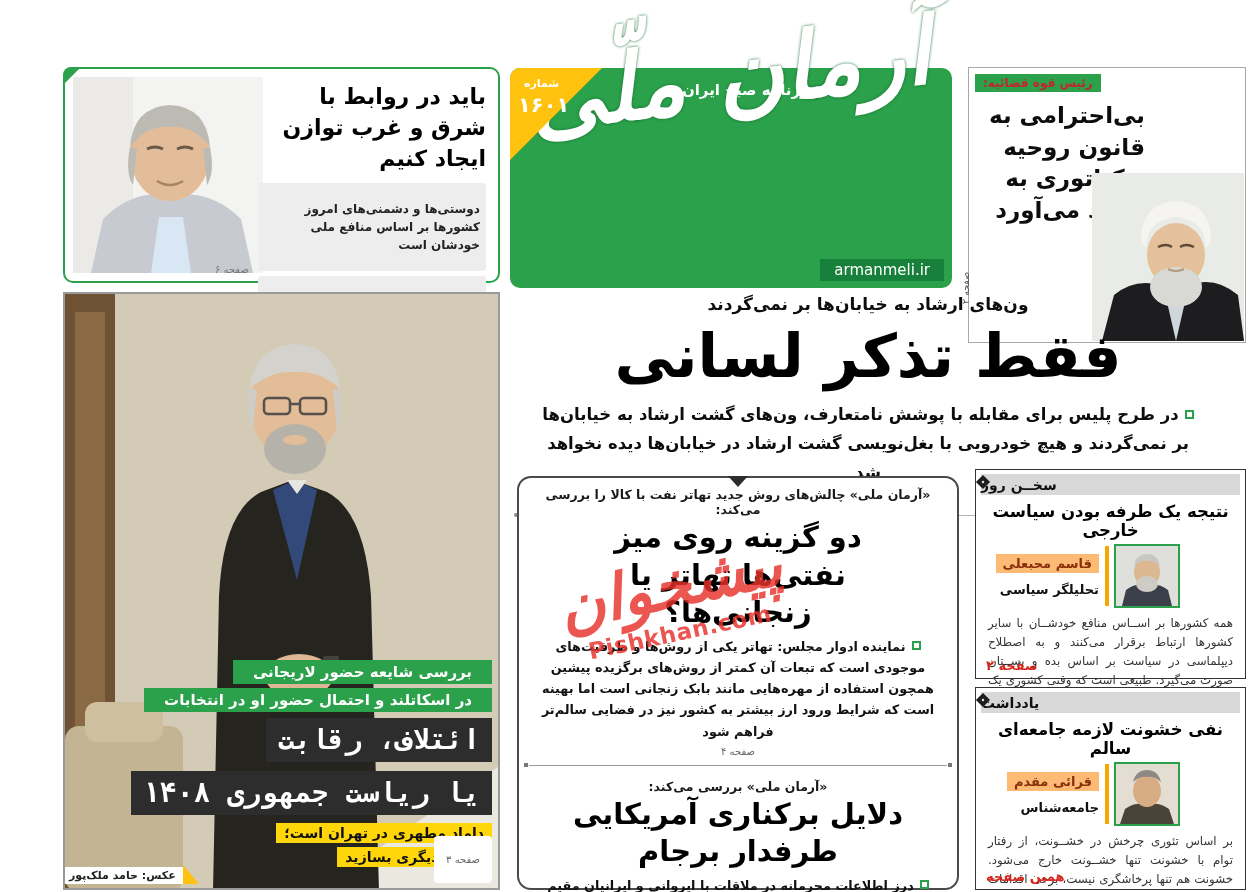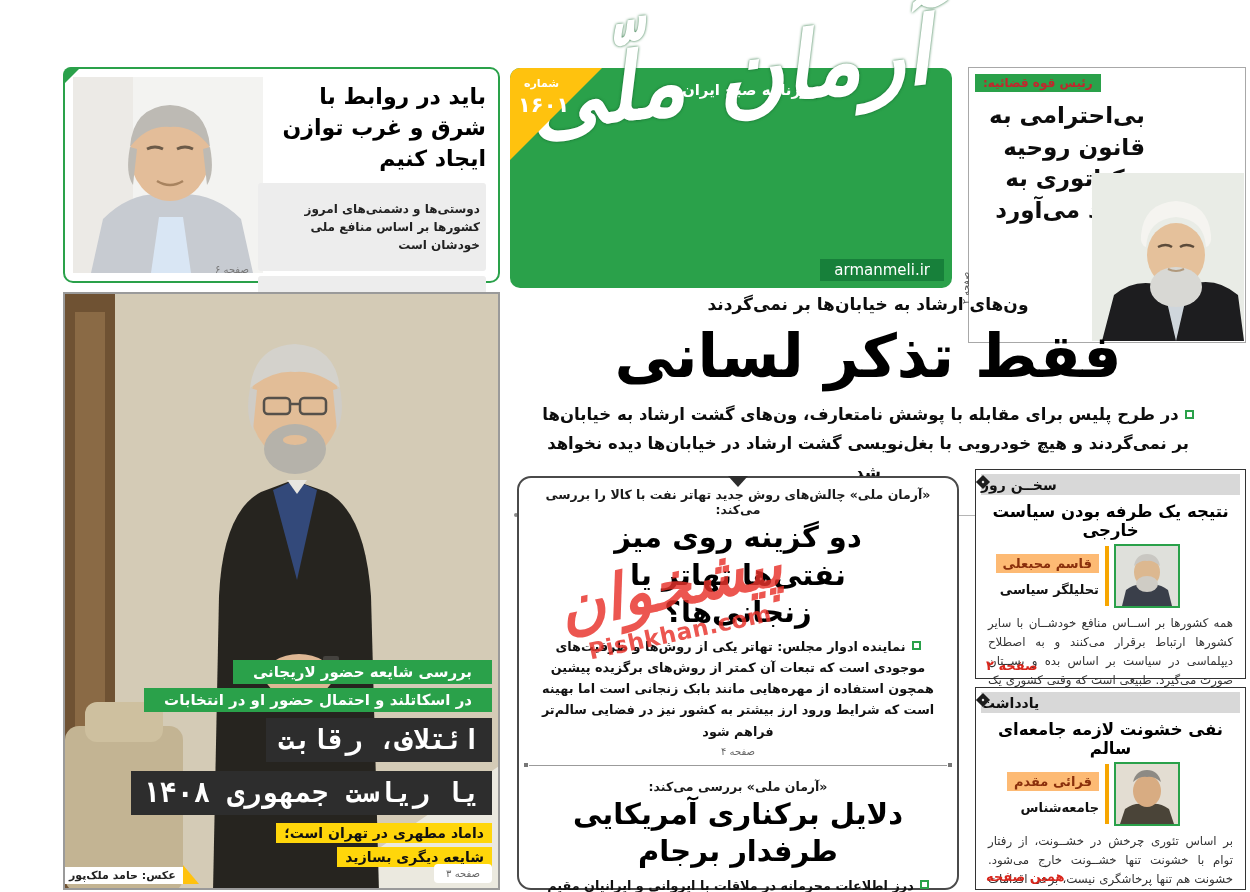--- a/index.html
+++ b/index.html
@@ -88,21 +88,21 @@
   #photo-main { left:63px; top:292px; width:437px; height:598px; border:2px solid #9a9a9a; overflow:hidden; }
   #photo-main .ov { position:absolute; right:6px; direction:rtl; white-space:nowrap; }
   .ov-green { background:#2aa14a; color:#fff; font-size:15px; font-weight:bold; padding:3px 20px; }
   .ov-black { background:#2d2d2d; color:#fff; font-size:28px; font-weight:bold; padding:5px 12px;font-family:Liberation Mono, monospace; }
   .ov-yellow{ background:#ffd60a; color:#111; font-size:14px; font-weight:bold; padding:2px 8px; }
   #photo-main .credit { position:absolute; left:0; bottom:4px; background:#fff; color:#222;
                         font-size:11px; font-weight:bold; padding:2px 8px 2px 4px; direction:rtl; }
   #photo-main .credit-fold { position:absolute; left:118px; bottom:4px; width:0; height:0;
                              border-bottom:19px solid #ffc20e; border-right:16px solid transparent; }
   #photo-main .ppage { position:absolute; right:6px; bottom:5px; background:#fff; color:#666;
-                       font-size:10px; padding:4px 12px; border-radius:4px; }
+                       font-size:10px; padding:18px 12px; border-radius:4px; }
 
   
   #center-box { left:517px; top:476px; width:442px; height:414px; border:2px solid #4a4a4a;
                 border-radius:14px; background:#fff; direction:rtl; }
   #center-box .tip { position:absolute; top:-2px; left:50%; margin-left:-10px; width:0; height:0;
                      border-left:10px solid transparent; border-right:10px solid transparent;
                      border-top:11px solid #2d2d2d; }
   .cart { text-align:center; padding:9px 14px 4px; }
   .cart .kicker { font-size:12.5px; font-weight:bold; color:#1a1a1a; }
   .cart .headline { font-weight:bold; color:#000; line-height:1.3; }

